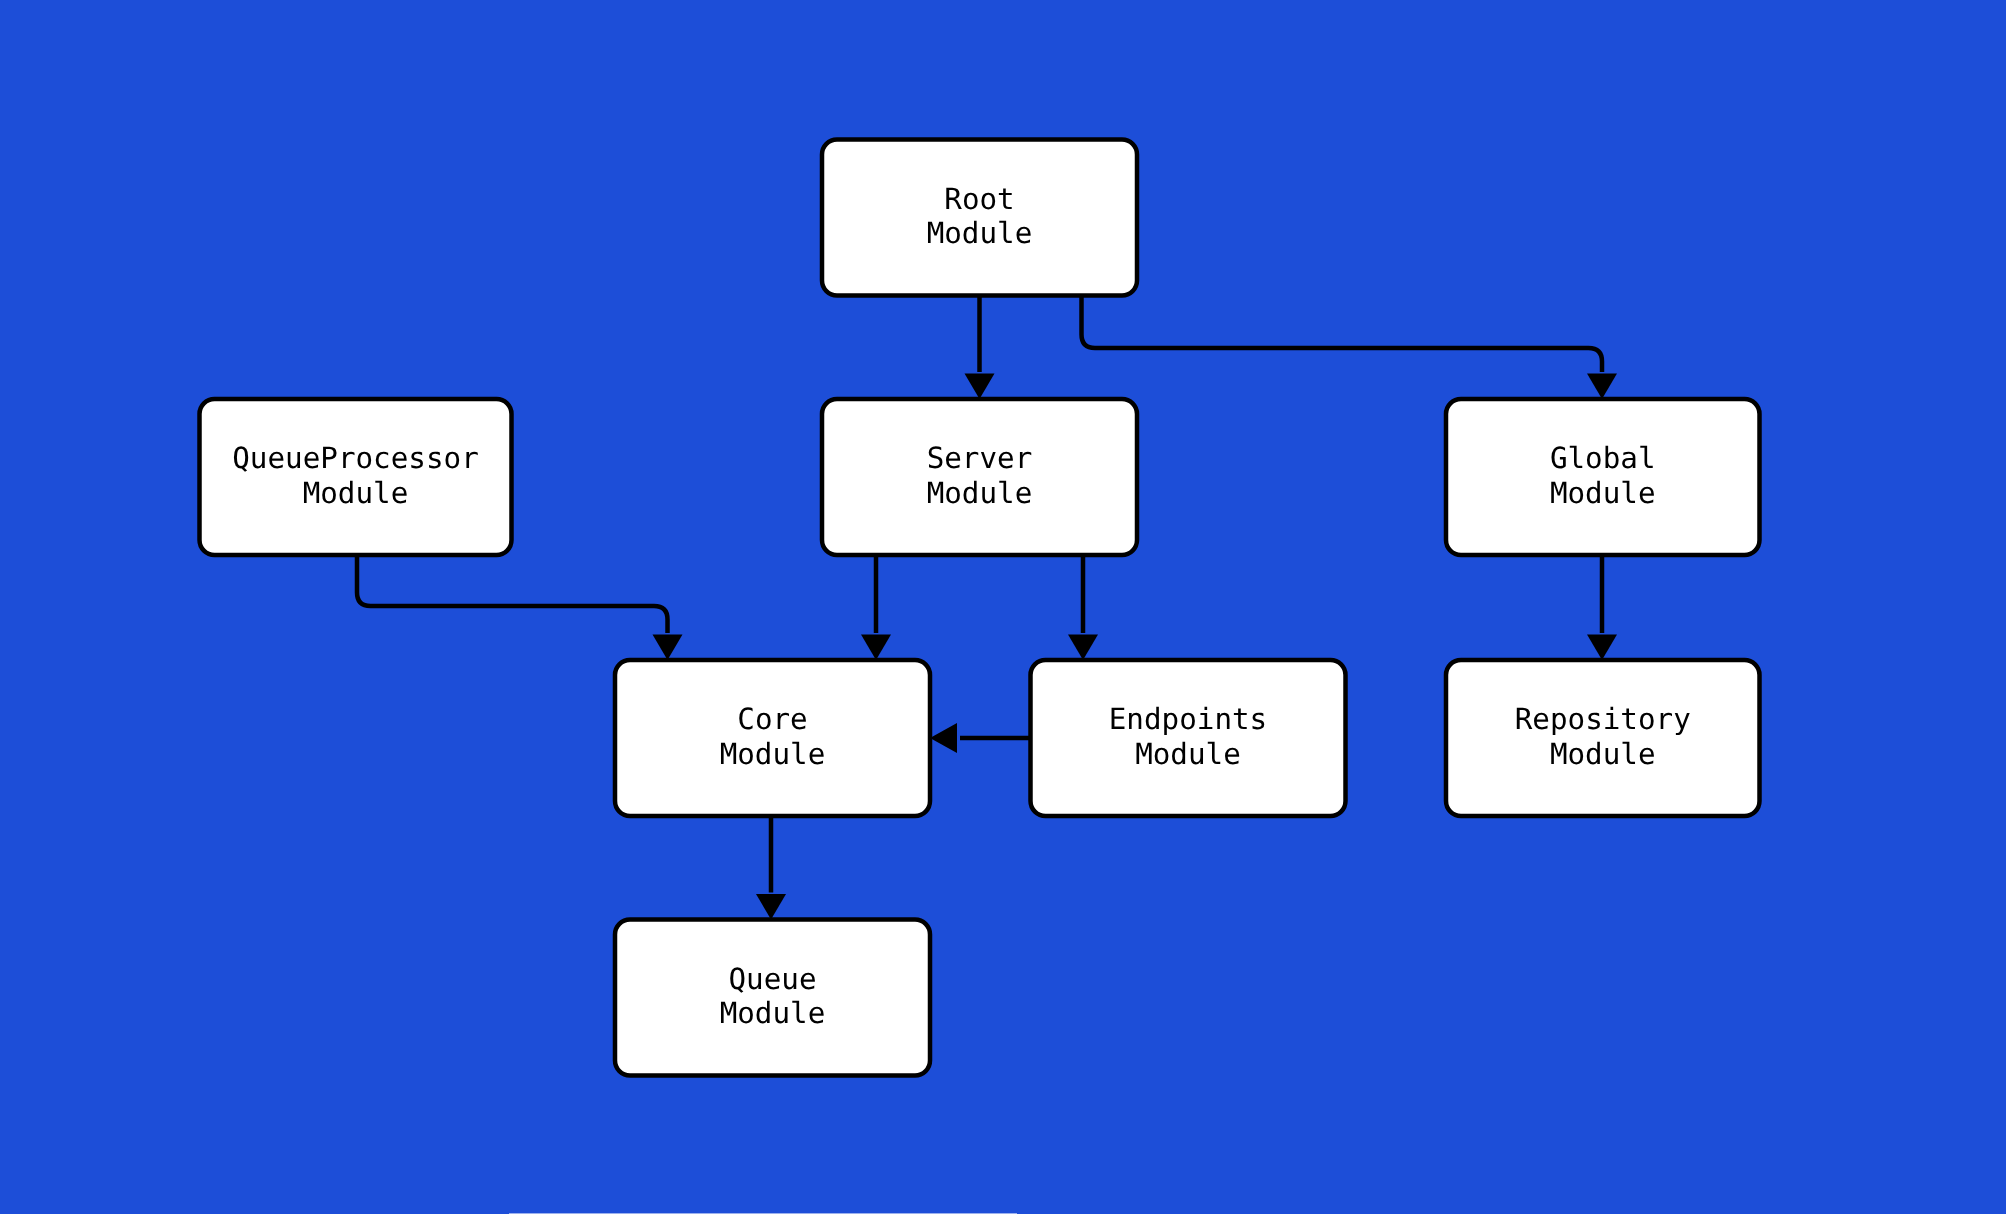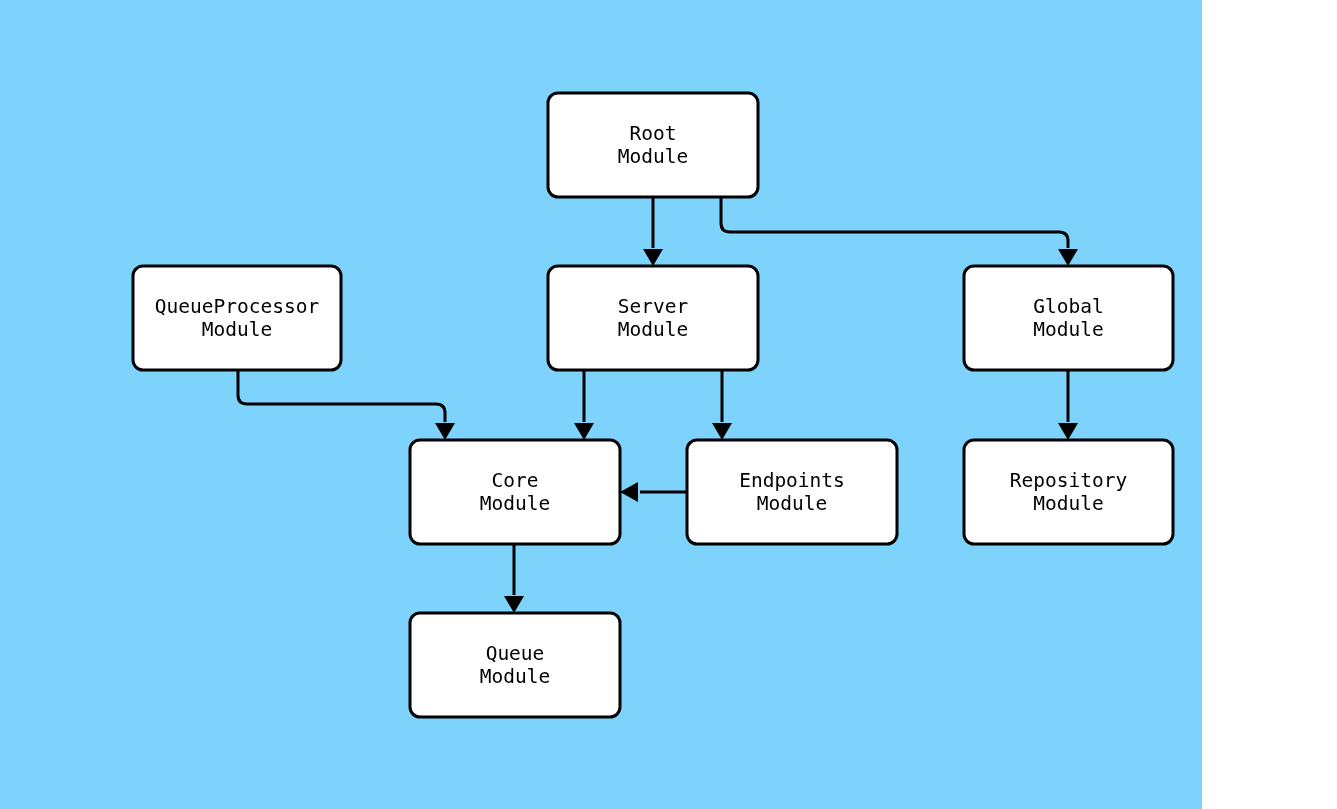--- a/index.html
+++ b/index.html
@@ -9,23 +9,23 @@
     background: #ffffff;
   }
   body {
     width: 1337px;
     height: 809px;
     overflow: hidden;
     font-family: "DejaVu Sans Mono", "Liberation Mono", monospace;
   }
   #diagram-canvas {
     position: relative;
-    width: 1202px;
+    width: 1337px;
     height: 809px;
-    background: #7dd3fc;
+    background: #1d4ed8;
   }
   svg.diagram-svg {
     position: absolute;
     left: 0;
     top: 0;
     width: 1337px;
     height: 809px;
     display: block;
   }
   .node-box {

